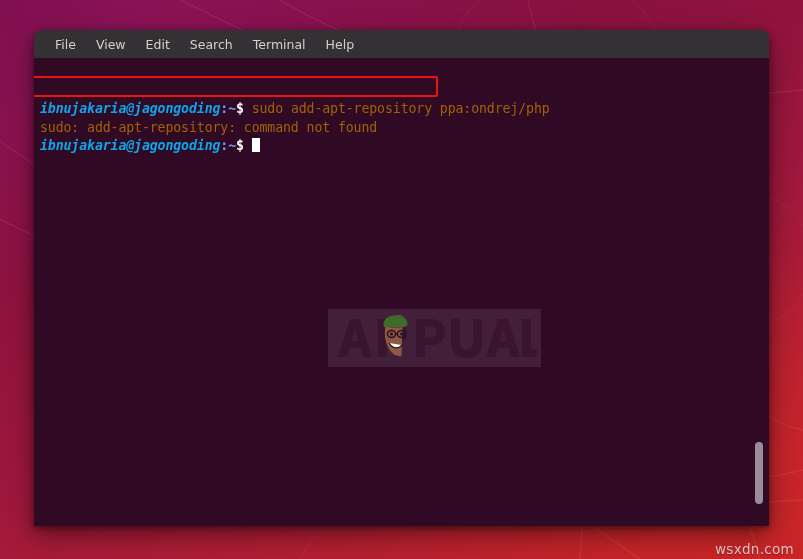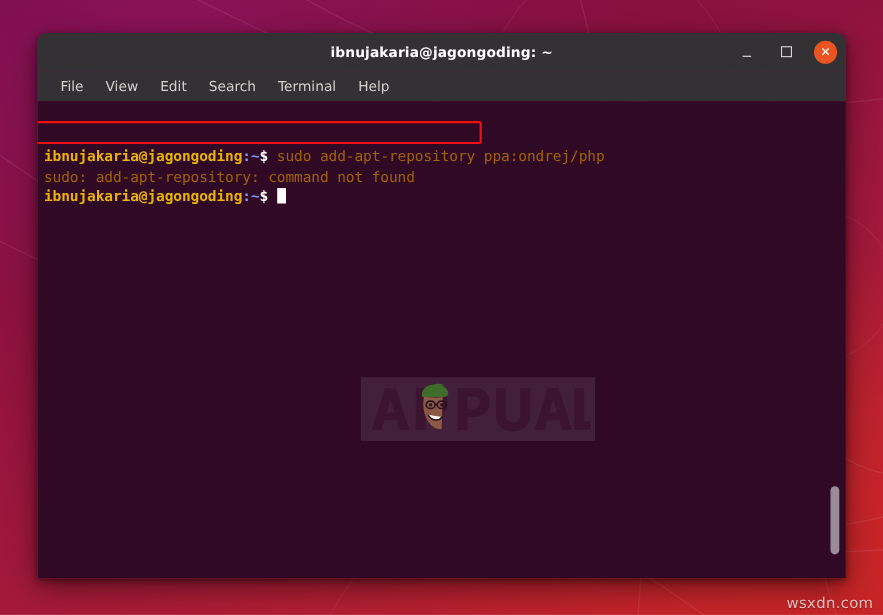--- a/index.html
+++ b/index.html
@@ -80,21 +80,21 @@
     overflow:hidden;
   }
   #term-text {
     font-family:"DejaVu Sans Mono", monospace;
     font-size:13.2px;
     line-height:18.5px;
     white-space:pre;
     letter-spacing:-0.1px;
   }
   .t-line { display:block; height:18.5px; }
-  .c-user   { color:#eab308; font-weight:bold; }
+  .c-user   { color:#0ea5e9; font-weight:bold;font-style:italic; }
   .c-path   { color:#7b9bf5; font-weight:bold; }
   .c-dollar { color:#ffffff; font-weight:bold; }
   .c-plain  { color:#a16207; }
   .cursor   { display:inline-block; width:8px; height:14px; background:#ffffff; vertical-align:-2px; }
 
   
   #error-annotation {
     position:absolute;
     left:-2px; top:18px;
     width:406px; height:21px;
@@ -151,35 +151,20 @@
     </g>
     <g fill="none" stroke="rgba(255,200,220,0.14)" stroke-width="1">
       <circle cx="556" cy="78" r="110"></circle>
       <circle cx="744" cy="260" r="68"></circle>
       <path d="M 300 559 C 360 460 420 400 520 350"></path>
     </g>
   </svg>
 
   <div id="terminal-window">
 
-    <div id="titlebar">
-      <span id="window-title">ibnujakaria@jagongoding: ~</span>
-
-      <div id="window-controls">
-        <div class="ctrl ctrl-min">
-          <span>_</span>
-        </div>
-        <div class="ctrl">
-          <span class="sq"></span>
-        </div>
-        <div class="ctrl ctrl-close">
-          <span>✕</span>
-        </div>
-      </div>
-    </div>
 
     <div id="menubar">
       <div class="menu-item">File</div>
       <div class="menu-item">View</div>
       <div class="menu-item">Edit</div>
       <div class="menu-item">Search</div>
       <div class="menu-item">Terminal</div>
       <div class="menu-item">Help</div>
     </div>
 

